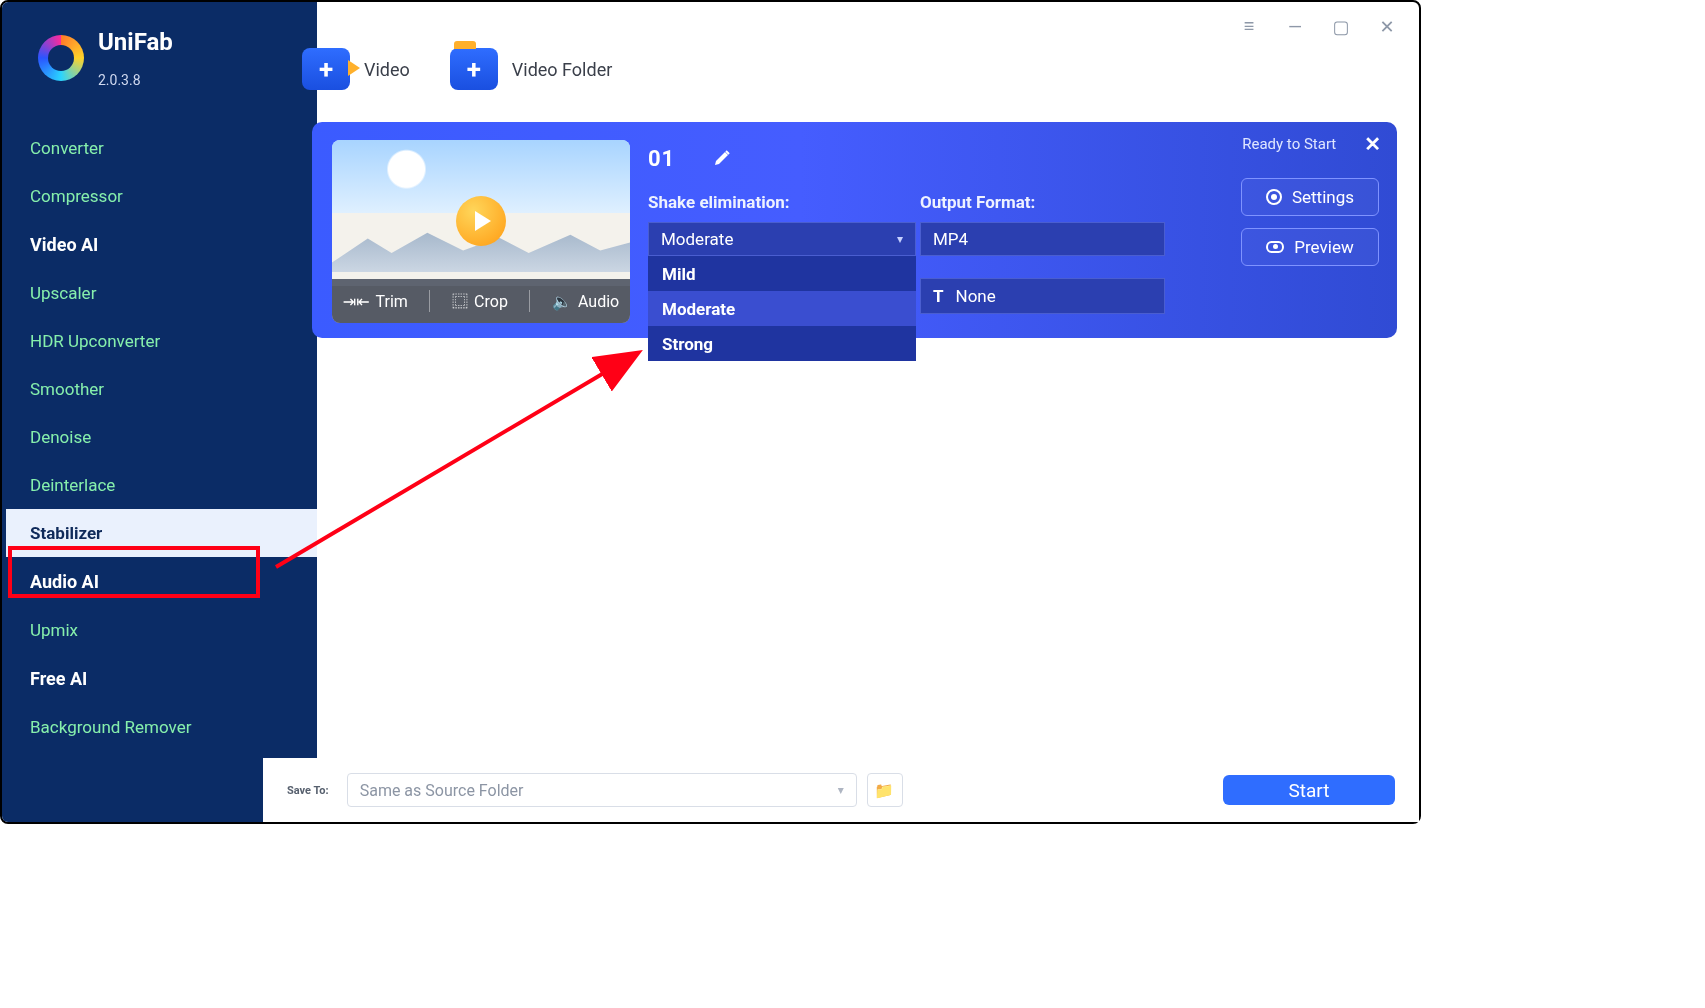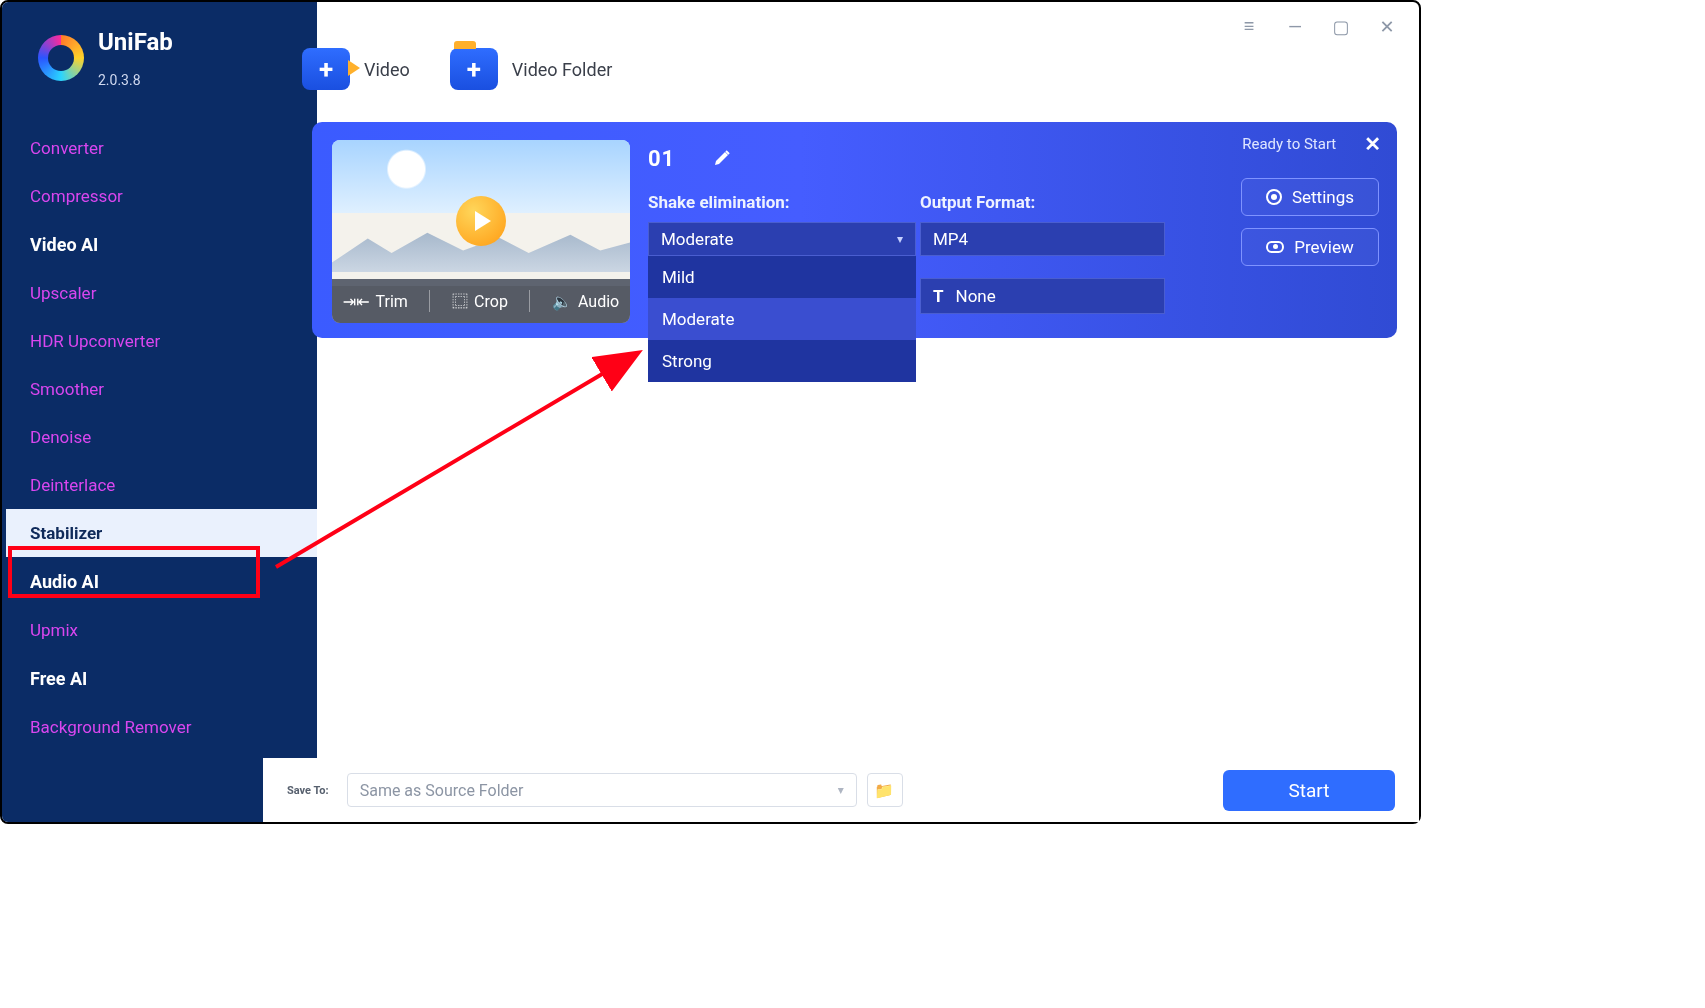--- a/index.html
+++ b/index.html
@@ -36,21 +36,21 @@
     position: relative;
     margin-right: 14px;
   }
   .logo-circle::after{
     content:""; position:absolute; inset:10px; border-radius:50%; background:#0b2c66;
   }
   .brand-name { color: #fff; font-size: 24px; font-weight: 700; }
   .brand-ver { color: #cfd8ef; font-size: 14px; margin-top: 16px; }
   .nav-list { display: flex; flex-direction: column; }
   .nav-item {
-    color: #d946ef;
+    color: #86efac;
     font-size: 17px;
     padding: 14px 0 14px 28px;
     cursor: pointer;
   }
   .nav-item.header { color: #fff; font-weight: 700; font-size: 18px; }
   .nav-item.active {
     background: #eaf1fd;
     color: #0f2a5a;
     font-weight: 700;
     border-left: 4px solid #0b2c66;
@@ -152,22 +152,22 @@
   .sel-out{position:absolute; left:608px; top:100px; width:245px;}
   .sub-row{position:absolute; left:608px; top:156px; width:245px; height:36px;
     background:#2b3fb0; border:1px solid #4a5ed0; display:flex; align-items:center; gap:12px; padding:0 12px; font-size:17px;}
   .sub-row .t-icon{font-weight:700;}
   
   .dropdown{
     position:absolute; left:336px; top:134px; width:268px;
     display:flex; flex-direction:column; z-index:5;
   }
   .dropdown .opt{
-    height:42px; display:flex; align-items:center; padding:0 14px;
-    background:#1f34a0; color:#fff; font-size:17px; cursor:pointer;
+    height:35px; display:flex; align-items:center; padding:0 14px;
+    background:#1f34a0; color:#fff; font-size:17px; cursor:pointer;font-weight:bold;
   }
   .dropdown .opt:hover, .dropdown .opt.hover{ background:#3a4ed0; }
   
   .right-actions{position:absolute; right:18px; top:56px; display:flex; flex-direction:column; gap:12px;}
   .chip-btn{
     width:138px; height:38px; border:1px solid #7f93ff; border-radius:6px;
     display:flex; align-items:center; justify-content:center; gap:10px;
     color:#fff; font-size:17px; cursor:pointer; background:rgba(255,255,255,.04);
   }
   .gear{width:16px; height:16px; border-radius:50%; border:2px solid #fff; position:relative;}
@@ -184,21 +184,21 @@
   .save-sel{
     flex:0 0 510px; height:34px; border:1px solid #d9dee7; border-radius:4px;
     display:flex; align-items:center; padding:12px 12px; color:#8c95a4; font-size:16px; background:#fff;
   }
   .save-sel .caret{margin-left:auto; color:#aeb5c2; font-size:12px;}
   .folder-btn{
     width:36px; height:34px; border:1px solid #d9dee7; border-radius:4px; margin-left:10px;
     display:flex; align-items:center; justify-content:center; color:#7b8494; cursor:pointer; background:#fff;
   }
   .start-btn{
-    margin-left:auto; width:172px; height:41px; border-radius:6px;
+    margin-left:auto; width:172px; height:30px; border-radius:6px;
     background:#2f6dff; color:#fff; font-size:19px; display:flex; align-items:center; justify-content:center;
     cursor:pointer;
   }
 </style>
 </head>
 <body>
 
 <div class="app-window">
 
   <div class="sidebar">

